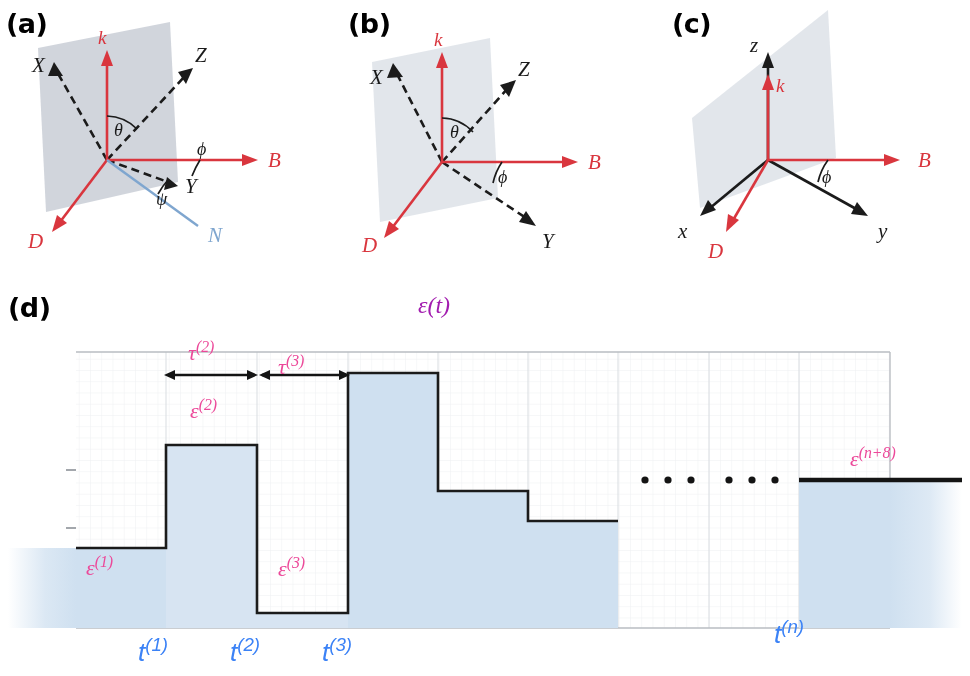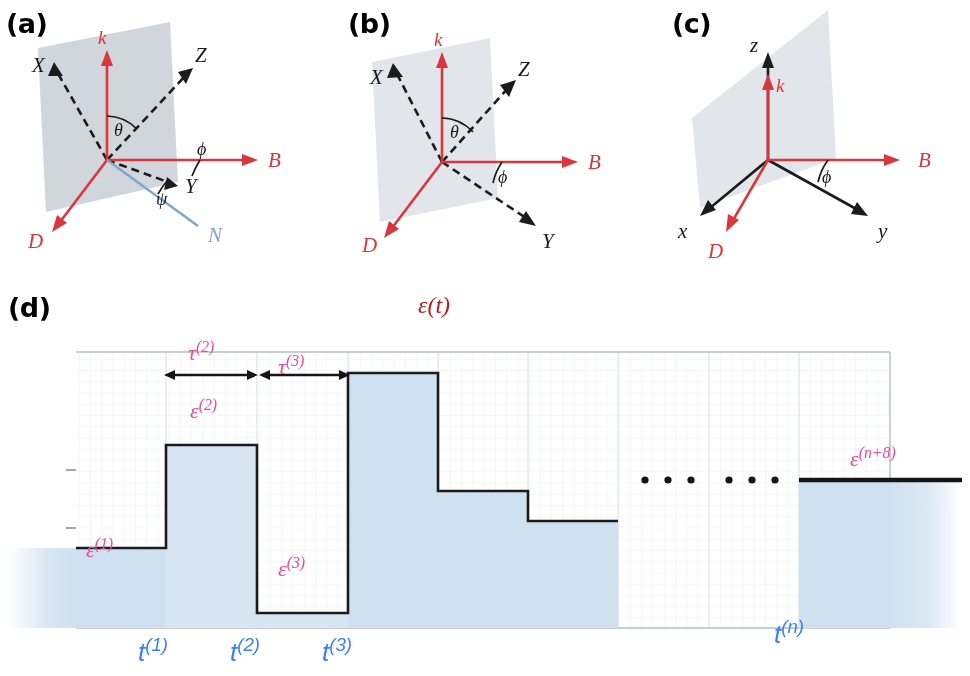--- a/index.html
+++ b/index.html
@@ -64,21 +64,21 @@
   text.lbl-k    { font-size: 19px; fill: #d9363e; }
 
   
   #plot-wrap { position: absolute; left: 0; top: 0; width: 970px; height: 396px; }
   #plot-title {
     position: absolute;
     left: 418px; top: 12px;
     font-family: "Liberation Serif", serif;
     font-style: italic;
     font-size: 24px;
-    color: #b91c1c;
+    color: #a21caf;
   }
   .tick-label {
     position: absolute;
     font-family: Liberation Sans, sans-serif;
     font-style: italic;
     font-size: 26px;
     color: #3b82f6;
     white-space: nowrap;
   }
   .step-label {
@@ -286,21 +286,21 @@
         <g fill="#141414">
           <circle cx="645" cy="200" r="3.6"></circle>
           <circle cx="668" cy="200" r="3.6"></circle>
           <circle cx="691" cy="200" r="3.6"></circle>
           <circle cx="729" cy="200" r="3.6"></circle>
           <circle cx="752" cy="200" r="3.6"></circle>
           <circle cx="775" cy="200" r="3.6"></circle>
         </g>
       </svg>
 
-      <div class="step-label" style="left:86px; top:255px;text-align:right;">
+      <div class="step-label" style="left:86px; top:273px;text-align:right;">
         <span>ε</span><sup style="font-size:0.72em;">(1)</sup>
       </div>
       <div class="step-label" style="left:190px; top:116px;">
         <span>ε</span><sup style="font-size:0.72em;">(2)</sup>
       </div>
       <div class="step-label" style="left:278px; top:274px;">
         <span>ε</span><sup style="font-size:0.72em;">(3)</sup>
       </div>
       <div class="step-label" style="left:850px; top:164px;">
         <span>ε</span><sup style="font-size:0.72em;">(n+8)</sup>

